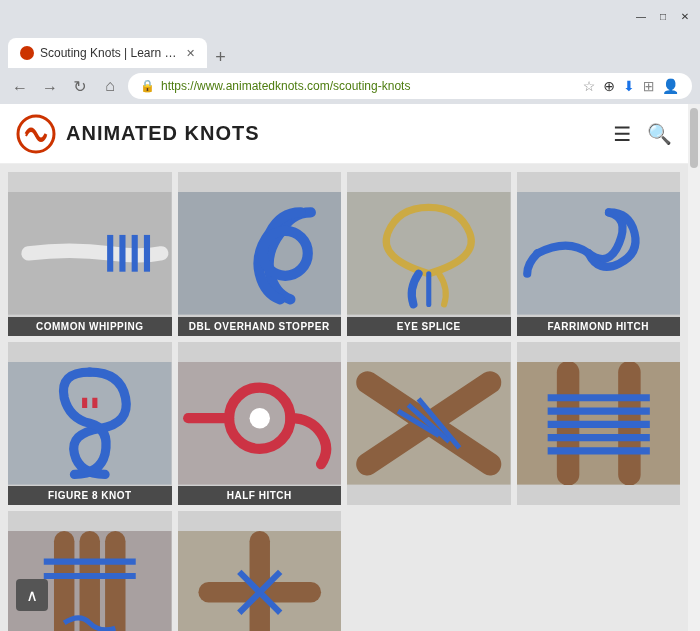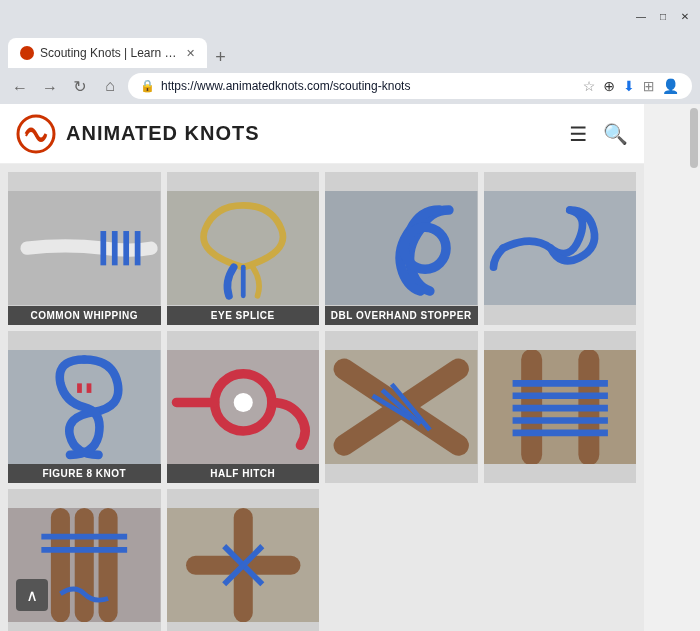--- a/index.html
+++ b/index.html
@@ -12,25 +12,25 @@
     .tab { display: flex; align-items: center; background: white; border-radius: 8px 8px 0 0; padding: 0 12px; height: 30px; font-size: 12px; color: #333; gap: 6px; min-width: 180px; }
     .tab-favicon { width: 14px; height: 14px; background: #cc3300; border-radius: 50%; display: inline-block; }
     .tab-close { margin-left: auto; color: #666; font-size: 11px; cursor: pointer; }
     .new-tab { background: none; border: none; font-size: 18px; color: #666; padding: 0 8px; cursor: pointer; }
     .window-controls { margin-left: auto; display: flex; gap: 8px; align-items: center; }
     .win-btn { width: 14px; height: 14px; border: none; cursor: pointer; font-size: 10px; color: #333; background: none; }
 
     .address-bar { display: flex; align-items: center; height: 36px; padding: 4px 8px; background: #dee1e6; gap: 6px; }
     .nav-btn { background: none; border: none; font-size: 16px; color: #666; cursor: pointer; width: 24px; height: 24px; display: flex; align-items: center; justify-content: center; border-radius: 50%; }
     .url-box { flex: 1; height: 26px; border-radius: 13px; background: white; display: flex; align-items: center; padding: 0 12px; font-size: 12px; color: #333; border: none; gap: 6px; }
-    .url-text { flex: 1; font-size: 12px; color: #0f172a; }
+    .url-text { flex: 1; font-size: 12px; color: #4d7c0f; }
     .addr-icons { display: flex; gap: 8px; align-items: center; margin-left: auto; }
 
     
-    .page-wrapper { display: flex; position: relative; gap: 44px; }
+    .page-wrapper { display: flex; position: relative; }
     .scrollbar { width: 12px; background: #f0f0f0; display: flex; flex-direction: column; align-items: center; }
     .scroll-thumb { width: 8px; height: 60px; background: #c0c0c0; border-radius: 4px; margin-top: 4px; }
 
     
     .website { flex: 1; background: white; }
 
     
     .site-header { display: flex; align-items: center; padding: 10px 16px; background: white; border-bottom: 1px solid #eee; height: 60px; }
     .logo-icon { width: 40px; height: 40px; margin-right: 10px; }
     .logo-text { font-size: 20px; font-weight: bold; letter-spacing: 1px; color: #222; }
@@ -117,50 +117,51 @@
       <line x1="112" y1="42" x2="112" y2="78" stroke="#3366cc" stroke-width="6"></line>
       <line x1="124" y1="42" x2="124" y2="78" stroke="#3366cc" stroke-width="6"></line>
       <line x1="136" y1="42" x2="136" y2="78" stroke="#3366cc" stroke-width="6"></line>
     </svg>
           </div>
           <div class="knot-label">COMMON WHIPPING</div>
         </div>
         <div class="knot-card">
           <div class="knot-img">
             <svg viewBox="0 0 160 120" xmlns="http://www.w3.org/2000/svg">
+      <rect width="160" height="120" fill="#a0a8b0"></rect>
+      <path d="M130,20 Q110,20 100,40 Q85,60 90,80 Q95,100 110,105" stroke="#3366cc" stroke-width="10" fill="none" stroke-linecap="round"></path>
+      <path d="M120,20 Q100,20 90,40 Q75,60 80,80 Q85,100 100,105" stroke="#3366cc" stroke-width="10" fill="none" stroke-linecap="round"></path>
+      <circle cx="105" cy="60" r="22" fill="none" stroke="#3366cc" stroke-width="10"></circle>
+    </svg>
+          </div>
+          <div class="knot-label">DBL OVERHAND STOPPER</div>
+        </div>
+        <div class="knot-card">
+          <div class="knot-img">
+            <svg viewBox="0 0 160 120" xmlns="http://www.w3.org/2000/svg">
       <rect width="160" height="120" fill="#b0b0a8"></rect>
 
       <path d="M80,15 Q110,15 120,40 Q130,65 80,80 Q30,65 40,40 Q50,15 80,15" stroke="#ccaa44" stroke-width="7" fill="none"></path>
       <path d="M70,80 Q60,95 65,110" stroke="#3366cc" stroke-width="8" fill="none" stroke-linecap="round"></path>
       <path d="M80,80 Q80,95 80,110" stroke="#3366cc" stroke-width="5" fill="none" stroke-linecap="round"></path>
       <path d="M90,80 Q100,95 95,110" stroke="#ccaa44" stroke-width="6" fill="none" stroke-linecap="round"></path>
     </svg>
           </div>
           <div class="knot-label">EYE SPLICE</div>
         </div>
         <div class="knot-card">
           <div class="knot-img">
             <svg viewBox="0 0 160 120" xmlns="http://www.w3.org/2000/svg">
-      <rect width="160" height="120" fill="#a0a8b0"></rect>
-      <path d="M130,20 Q110,20 100,40 Q85,60 90,80 Q95,100 110,105" stroke="#3366cc" stroke-width="10" fill="none" stroke-linecap="round"></path>
-      <path d="M120,20 Q100,20 90,40 Q75,60 80,80 Q85,100 100,105" stroke="#3366cc" stroke-width="10" fill="none" stroke-linecap="round"></path>
-      <circle cx="105" cy="60" r="22" fill="none" stroke="#3366cc" stroke-width="10"></circle>
-    </svg>
-          </div>
-          <div class="knot-label">DBL OVERHAND STOPPER</div>
-        </div>
-        <div class="knot-card">
-          <div class="knot-img">
-            <svg viewBox="0 0 160 120" xmlns="http://www.w3.org/2000/svg">
       <rect width="160" height="120" fill="#a8b0b8"></rect>
       <path d="M20,60 Q50,45 70,60 Q90,75 100,50 Q110,25 90,20" stroke="#3366cc" stroke-width="8" fill="none" stroke-linecap="round"></path>
       <path d="M90,20 Q110,20 115,40 Q120,60 100,70 Q80,80 70,60" stroke="#3366cc" stroke-width="8" fill="none" stroke-linecap="round"></path>
       <path d="M20,60 Q10,70 10,80" stroke="#3366cc" stroke-width="8" fill="none" stroke-linecap="round"></path>
     </svg>
           </div>
+          <div class="knot-label">FARRIMOND HITCH</div>
         </div>
         <div class="knot-card">
           <div class="knot-img">
             <svg viewBox="0 0 160 120" xmlns="http://www.w3.org/2000/svg">
       <rect width="160" height="120" fill="#a8b0b8"></rect>
       <path d="M80,10 Q110,10 115,35 Q120,60 90,65 Q60,70 65,90 Q70,110 95,110" stroke="#3366cc" stroke-width="9" fill="none" stroke-linecap="round"></path>
       <path d="M80,10 Q50,10 55,35 Q60,55 80,60 Q100,65 95,90 Q90,110 65,110" stroke="#3366cc" stroke-width="9" fill="none" stroke-linecap="round"></path>
       <line x1="75" y1="35" x2="75" y2="45" stroke="#cc3344" stroke-width="5"></line>
       <line x1="85" y1="35" x2="85" y2="45" stroke="#cc3344" stroke-width="5"></line>
     </svg>

